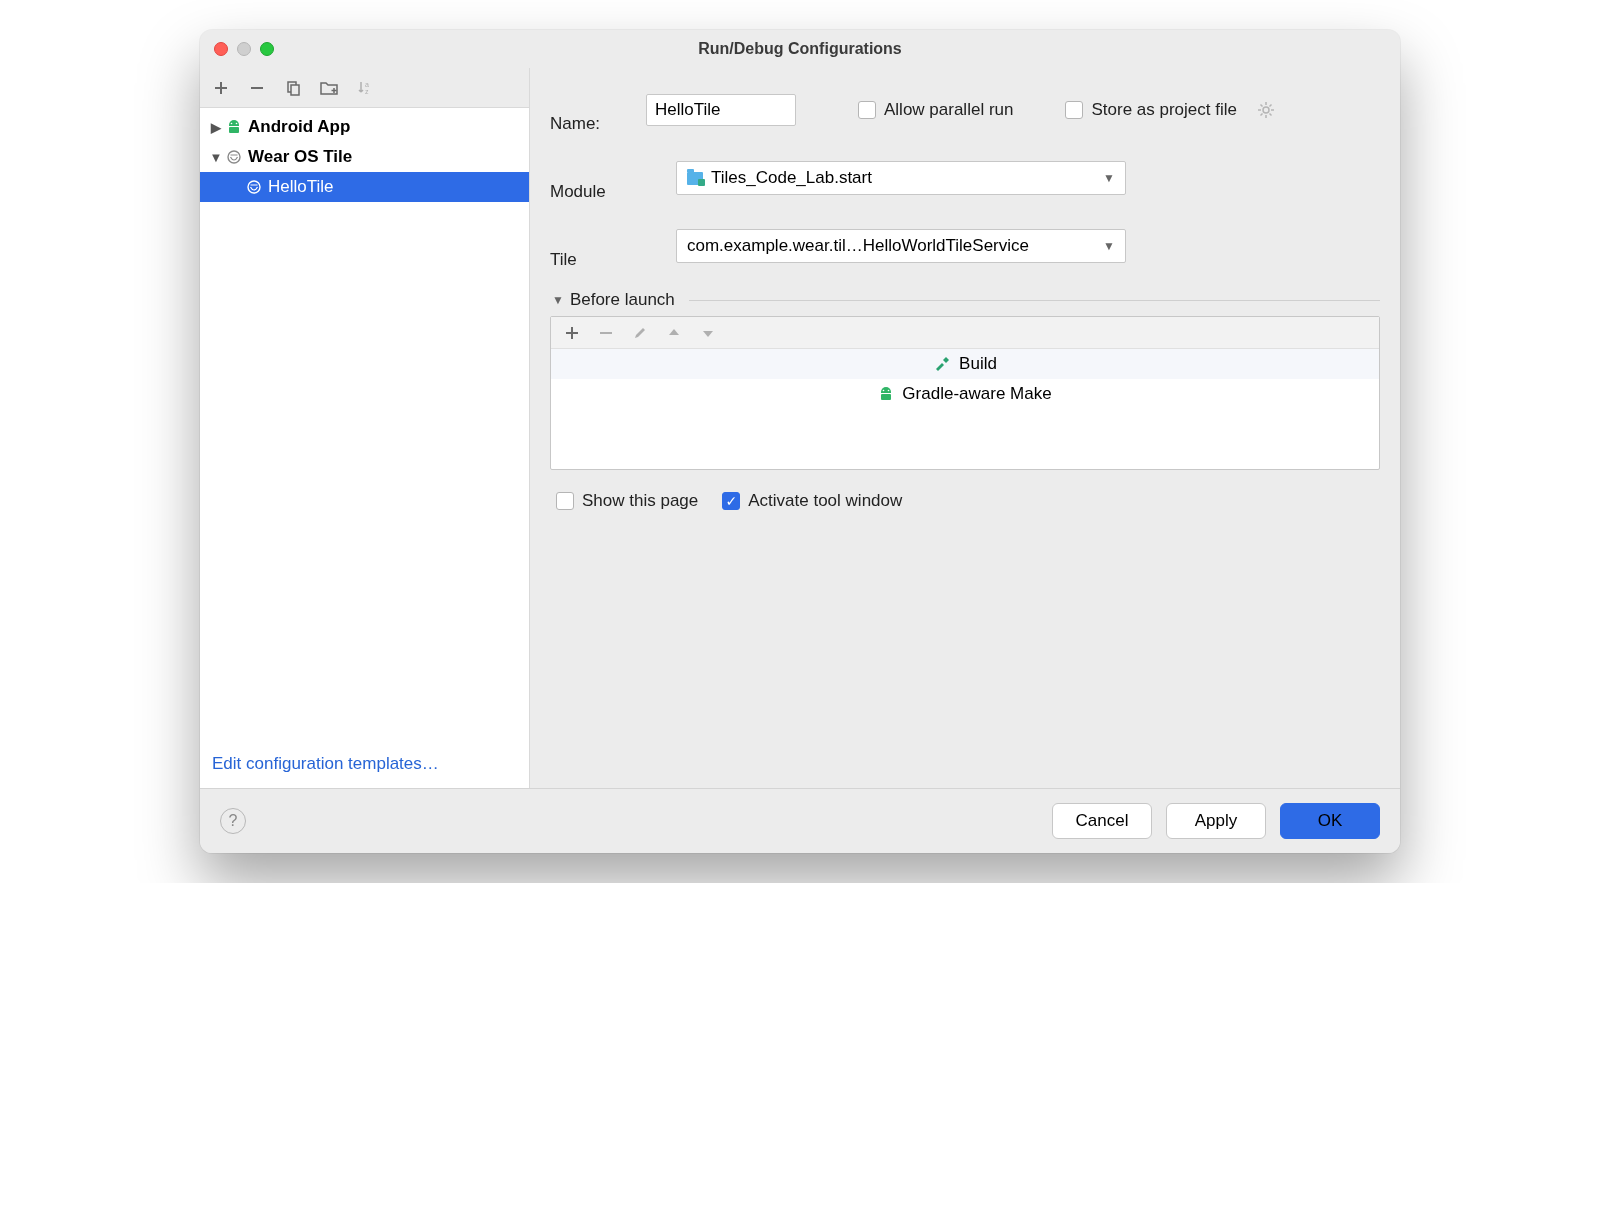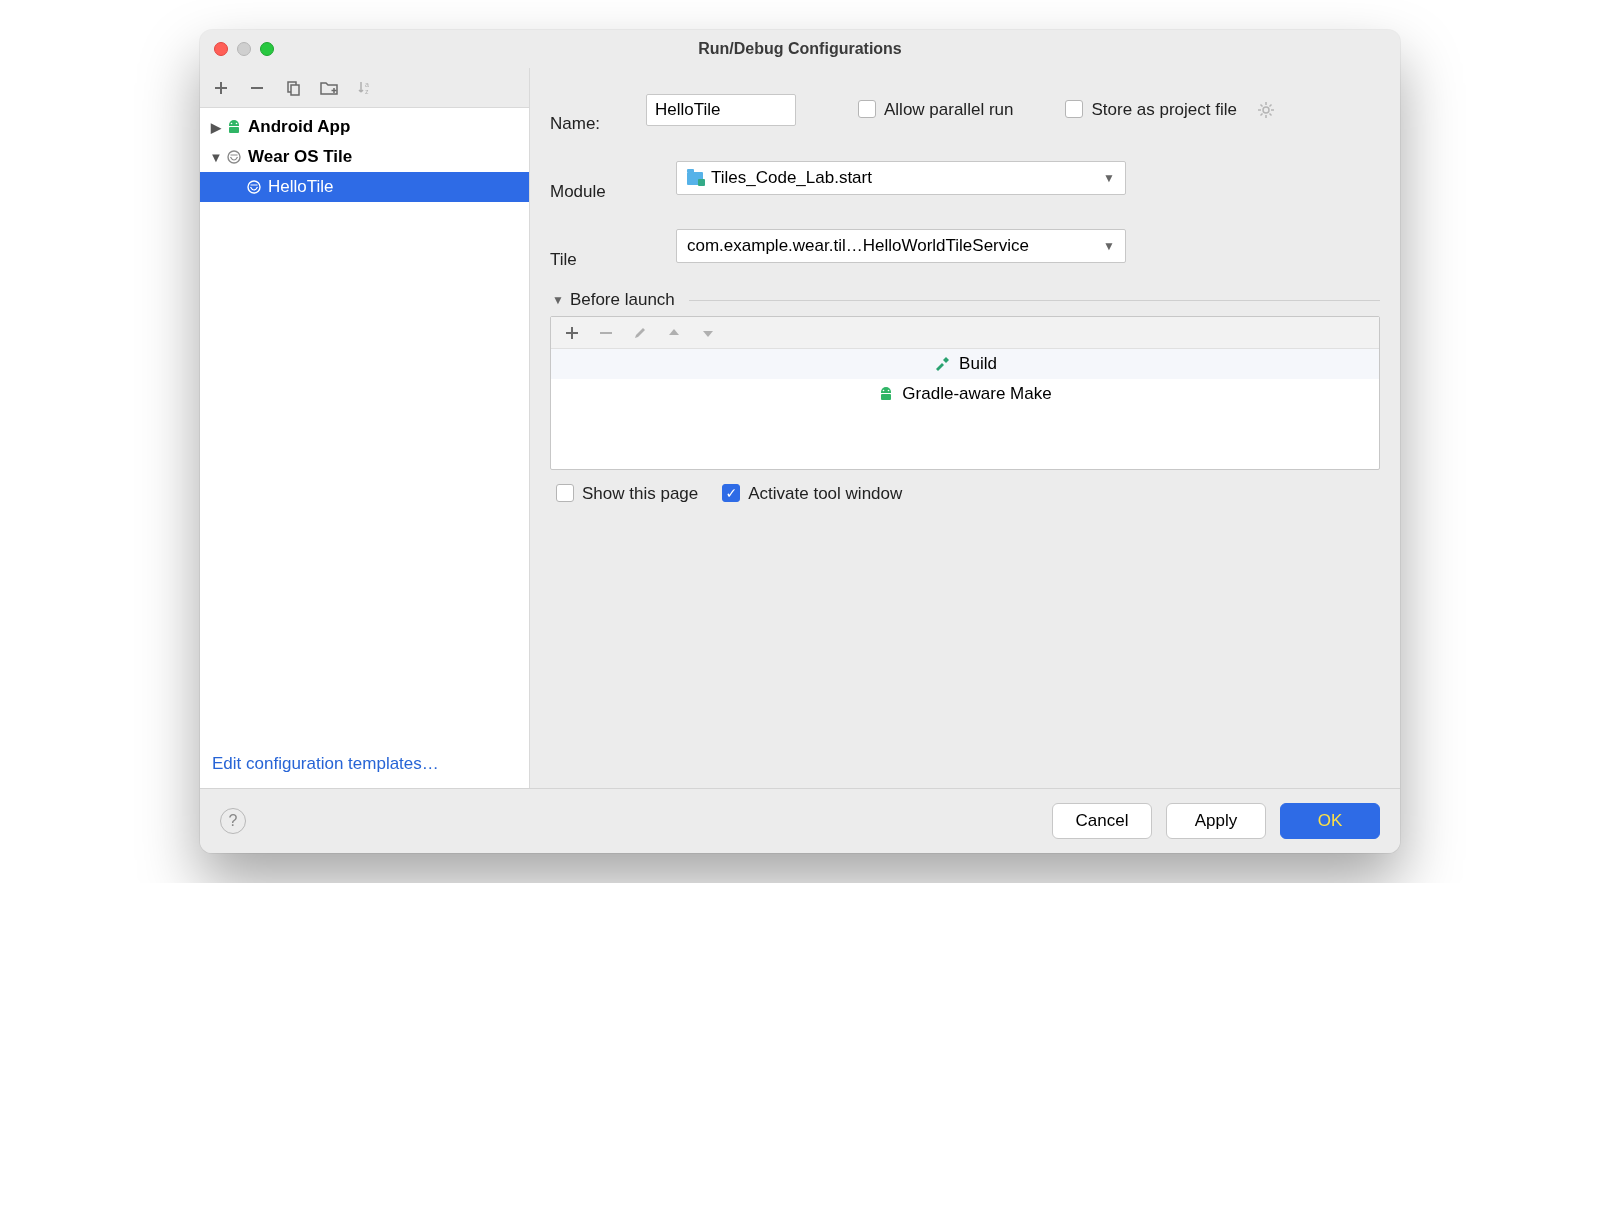--- a/index.html
+++ b/index.html
@@ -63,21 +63,21 @@
   display:flex; flex-direction:column;
 }
 .row { display:flex; align-items:center; margin-bottom: 20px; gap: 16px; }
 .label { width: 110px; font-size:17px; color:#222;margin-top:28px; }
 input[type=text].field {
   border:1px solid #c7c7c7; background:#fff; border-radius:2px;
   font-size:17px; padding: 5px 8px; height: 32px;
 }
 .name-field { width: 150px; }
 .flags-field { flex:1; }
-.chk { display:flex; align-items:flex-start; gap:8px; font-size:17px; color:#222; }
+.chk { display:flex; align-items:center; gap:8px; font-size:17px; color:#222; }
 .chkbox { width:18px; height:18px; border:1px solid #b5b5b5; border-radius:3px; background:#fff; display:flex; align-items:center; justify-content:center; cursor:pointer; }
 .chkbox.checked { background:#2e6be6; border-color:#2e6be6; color:#fff; font-size:14px; }
 .gearbtn { color:#aaa; margin-left:4px; }
 .select {
   flex:1; background:#fff; border:1px solid #c7c7c7; border-radius:2px;
   height:34px; display:flex; align-items:center; padding:0 10px; gap:20px;
   font-size:17px; justify-content:space-between; cursor:pointer;
 }
 .select .sel-left { display:flex; align-items:center; gap:8px; min-width:0; }
 .select .sel-text { white-space:nowrap; overflow:hidden; text-overflow:ellipsis; }
@@ -88,32 +88,32 @@
 .section-title { display:flex; align-items:center; gap:6px; font-size:17px; margin: 10px 0 6px 2px; color:#222; }
 .section-title .line { flex:1; height:1px; background:#cfcfcf; margin-left:8px; }
 .before-box {
   border:1px solid #c7c7c7; background:#fff; border-radius:2px;
 }
 .bb-toolbar { height:32px; background:#f2f2f2; border-bottom:1px solid #e0e0e0; display:flex; align-items:center; gap:16px; padding:0 12px; }
 .bb-toolbar .bbbtn { color:#8a8a8a; cursor:pointer; display:flex; width:18px; justify-content:center; }
 .bb-toolbar .bbbtn.active { color:#5a5a5a; }
 .bb-list .bb-row { display:flex; align-items:center; gap:8px; padding:5px 10px; font-size:17px;justify-content:center; }
 .bb-list .bb-row:first-child { background:#f5f7fb; }
-.checks-row { display:flex; gap:24px; padding: 14px 6px; font-size:17px; }
+.checks-row { display:flex; gap:24px; padding: 21px 6px; font-size:17px; }
 .footer {
   border-top:1px solid #d4d4d4; background:#ececec;
   display:flex; align-items:center; padding: 14px 20px; gap:14px;
 }
 .help { width:26px; height:26px; border:1.5px solid #b8b8b8; border-radius:50%; display:flex; align-items:center; justify-content:center; color:#888; font-size:16px; cursor:pointer; }
 .spacer { flex:1; }
 .btn {
   min-width:100px; height:36px; border:1px solid #c7c7c7; background:#fff;
   border-radius:6px; font-size:17px; cursor:pointer; padding:0 20px;
 }
-.btn.primary { background:#2e6be6; border-color:#2e6be6; color:#fde047; }
+.btn.primary { background:#2e6be6; border-color:#2e6be6; color:#000000; }
 .main-upper { flex:1; }
 svg { display:block; }
 </style>
 </head>
 <body>
 
 <div class="window">
   <div class="titlebar">
     <div class="traffic">
       <div class="dot red"></div>

